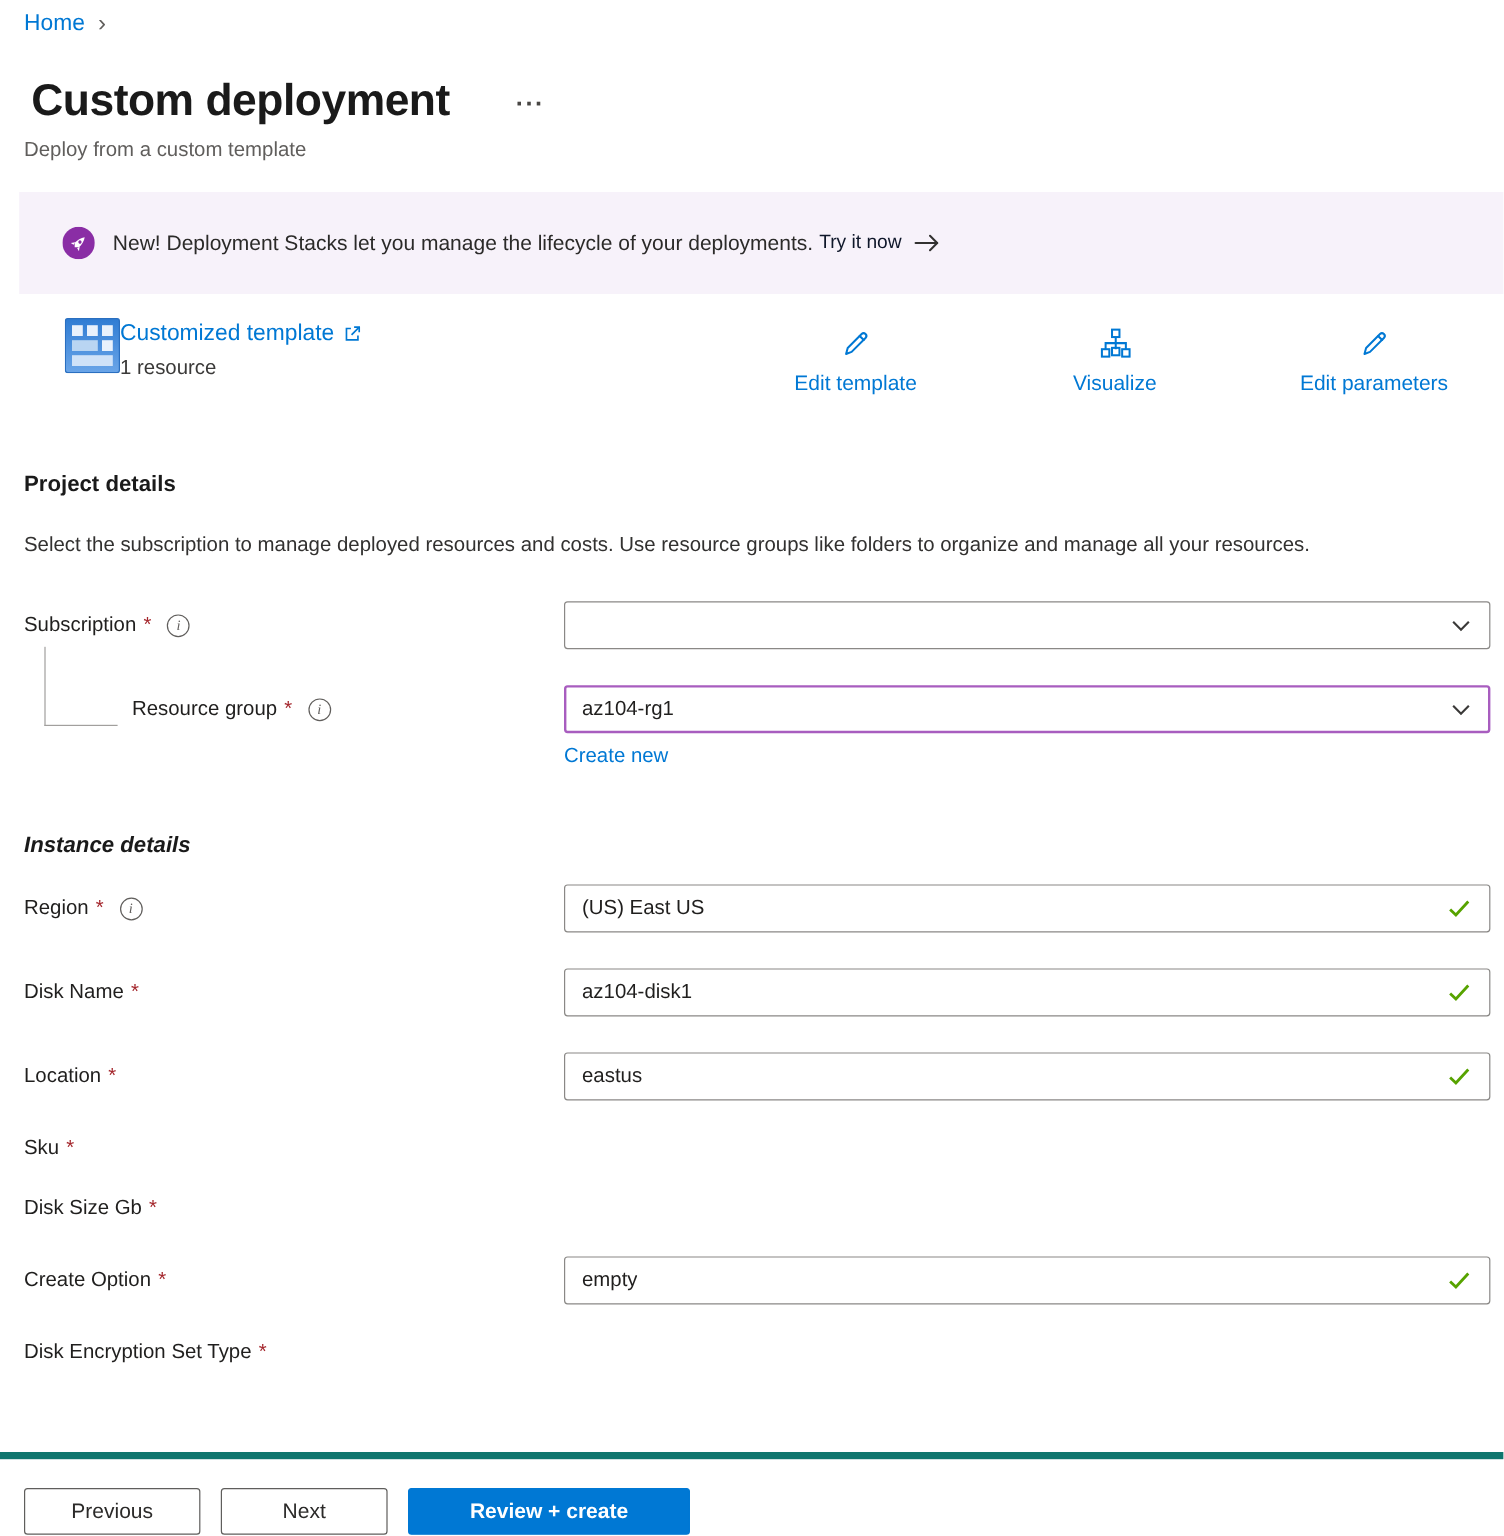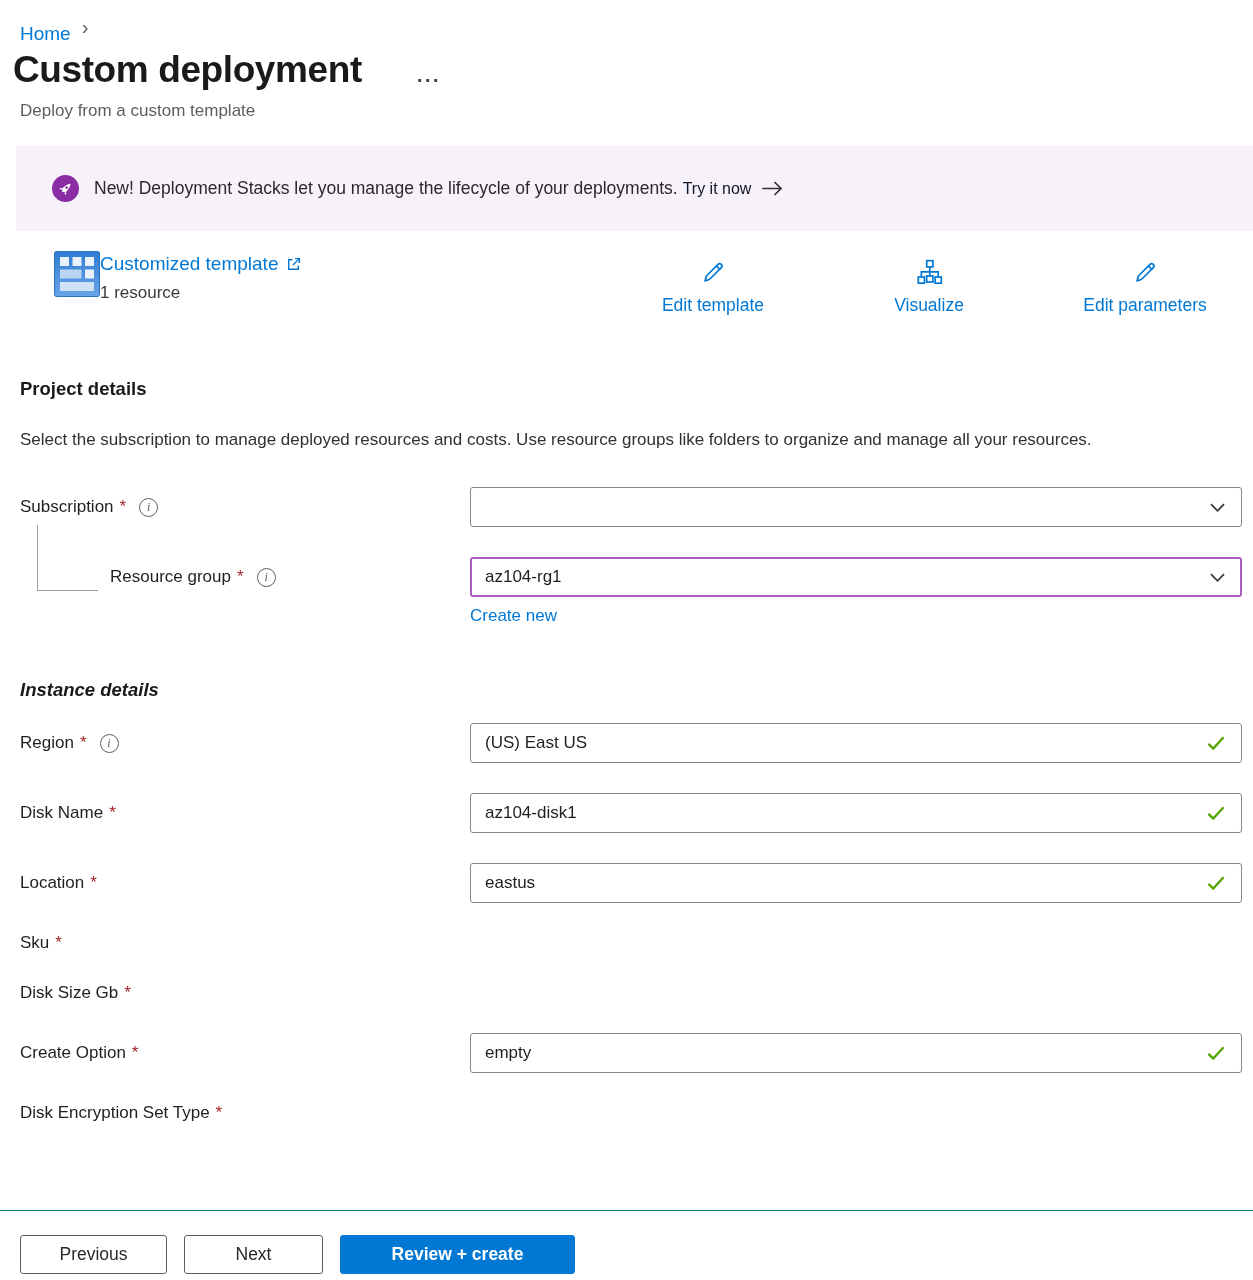--- a/index.html
+++ b/index.html
@@ -6,25 +6,25 @@
   html,body { margin:0; padding:0; }
   body {
     width:1253px; height:1280px; position:relative; overflow:hidden;
     background:#ffffff; color:#201f1e;
     font-family:"Liberation Sans","DejaVu Sans",sans-serif;
   }
   .content { position:absolute; top:0; left:0; width:1253px; height:1210px; overflow:hidden; }
 
   
   .breadcrumb { padding:9px 0 0 20px; font-size:19px; line-height:22px; display:flex; align-items:center; gap:11px; }
-  .breadcrumb .home { color:#0078d4; cursor:pointer;margin-top:14px; }
+  .breadcrumb .home { color:#0078d4; cursor:pointer; }
   .breadcrumb .sep { color:#605e5c; font-size:20px; line-height:20px; }
 
   
-  .title-row { display:flex; align-items:flex-end; padding-left:13px; margin-top:3px; }
+  .title-row { display:flex; align-items:center; padding-left:26px; margin-top:31px; }
   h1 { margin:0; font-size:37px; line-height:44px; font-weight:700; color:#1a1a1a; letter-spacing:-0.4px; }
   .more { margin-left:55px; margin-top:6px; color:#484644; font-size:21px; font-weight:700; letter-spacing:1px; cursor:pointer; }
   .subtitle { padding-left:20px; margin-top:8px; font-size:17px; line-height:21px; color:#605e5c; }
 
   
   .banner { margin:25px 0 0 16px; width:1237px; height:85px; background:#f7f2fa;
             display:flex; align-items:center; padding-left:36px; }
   .banner-text { margin-left:15px; font-size:17.5px; color:#2b2a29; }
   .banner-link { display:inline-flex; align-items:center; gap:10px; margin-left:5px; cursor:pointer; color:#0f172a; }
   .rocket { width:27px; height:27px; flex:0 0 27px; }
@@ -59,21 +59,21 @@
   .input .glyph { flex:0 0 auto; display:flex; align-items:center; }
 
   .project-fields { position:relative; margin-top:32px; }
   .project-fields .field-row:first-child { margin-top:0; }
   .connector { position:absolute; left:37px; top:38px; width:61px; height:66px;
                border-left:1px solid #a19f9d; border-bottom:1px solid #a19f9d; }
   .create-new { display:inline-block; margin-left:470px; margin-top:9px; font-size:17px; color:#0078d4; cursor:pointer; }
 
   
   .footer { position:absolute; left:0; top:1210px; width:1253px; height:70px; background:#fff;
-            border-top:1px solid #0f766e; display:flex; gap:17px; padding:24px 0 0 20px; }
+            border-top:6px solid #0f766e; display:flex; gap:17px; padding:24px 0 0 20px; }
   .btn { height:39px; border:1px solid #5f5e5c; border-radius:3px; background:#fff; color:#2b2a29;
          font-size:17.5px; font-family:inherit; display:flex; align-items:center; justify-content:center; cursor:pointer; }
   .btn-previous { min-width:147px; }
   .btn-next { min-width:139px; }
   .btn.primary { background:#0078d4; border-color:#0078d4; color:#fff; min-width:235px; font-weight:700; }
 </style>
 </head>
 <body>
 
 <div class="content">

